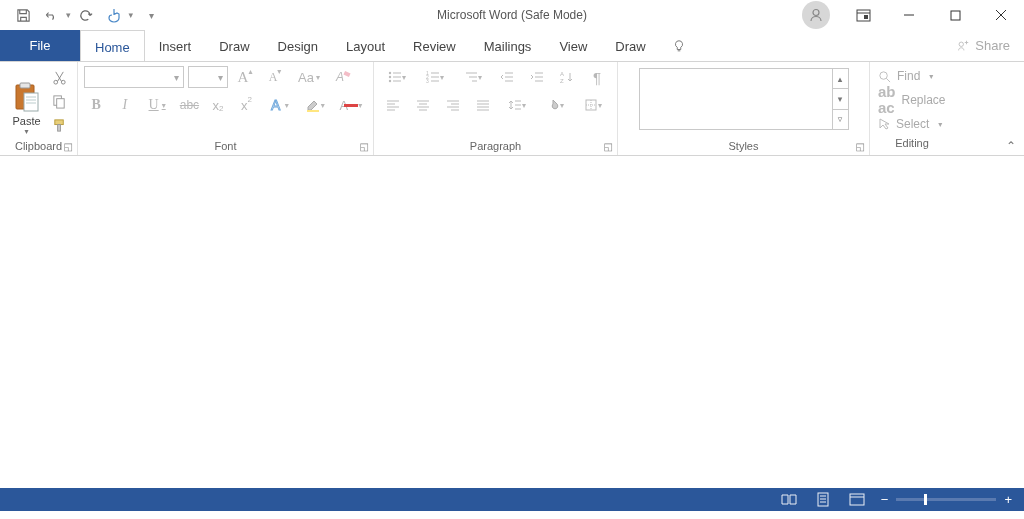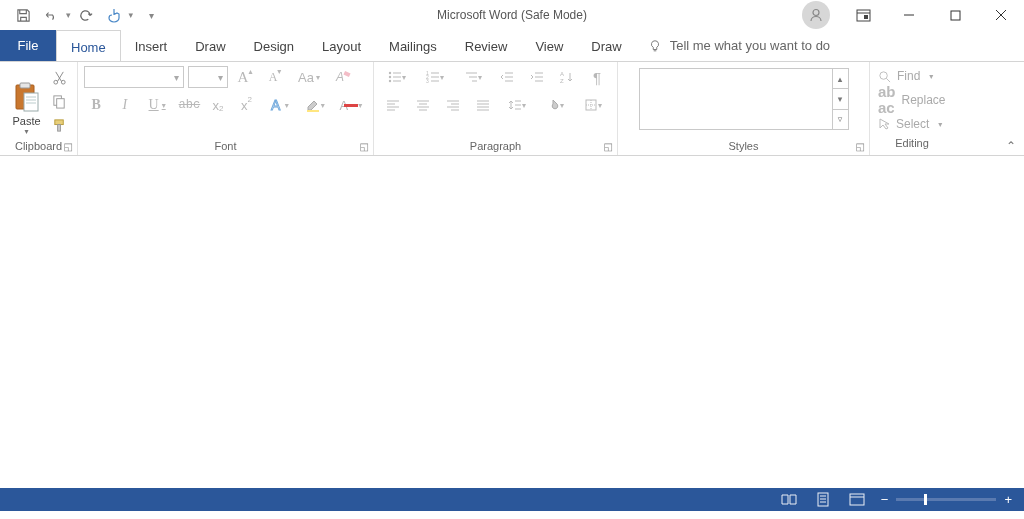--- a/index.html
+++ b/index.html
@@ -5,21 +5,21 @@
   * { box-sizing: border-box; margin: 0; padding: 0; font-family: "Segoe UI", Arial, sans-serif; }
   html, body { width: 1024px; height: 519px; overflow: hidden; background: #fff; }
   .titlebar { height: 30px; background: #fff; display: flex; align-items: center; position: relative; }
   .qat { display: flex; align-items: center; gap: 2px; padding-left: 10px; }
   .qat-btn { width: 26px; height: 26px; display: flex; align-items: center; justify-content: center; color: #666; font-size: 14px; }
   .title-text { position: absolute; left: 50%; transform: translateX(-50%); font-size: 12px; color: #555; }
   .wincontrols { margin-left: auto; display: flex; align-items: center; }
   .avatar { width: 28px; height: 28px; border-radius: 50%; background: #d7d7d7; display: flex; align-items: center; justify-content: center; margin-right: 10px; }
   .wc-btn { width: 46px; height: 30px; display: flex; align-items: center; justify-content: center; color: #333; }
   .ribbon-tabs { height: 32px; display: flex; align-items: stretch; border-bottom: 1px solid #d4d4d4; background: #fff; }
-  .file-tab { background: #2b579a; color: #fff; width: 56px; display: flex; align-items: center; justify-content: center; font-size: 13px; }
+  .file-tab { background: #2b579a; color: #fff; width: 80px; display: flex; align-items: center; justify-content: center; font-size: 13px; }
   .tab { padding: 16px 14px; display: flex; align-items: center; font-size: 13px; color: #444; position: relative; }
   .tab.active { color: #2b579a; }
   .tab.active::after { content: ""; position: absolute; left: 0; right: 0; bottom: -1px; height: 1px; background: #fff; }
   .tab.active-border { border-left: 1px solid #d4d4d4; border-right: 1px solid #d4d4d4; border-top: 1px solid #d4d4d4; }
   .tellme { display: flex; align-items: center; gap: 8px; color: #666; font-size: 13px; padding: 0 12px; }
   .share { margin-left: auto; display: flex; align-items: center; gap: 5px; color: #aaa; font-size: 13px; padding: 0 14px; }
   .ribbon { height: 94px; background: #fff; border-bottom: 1px solid #d4d4d4; display: flex; position: relative; }
   .group { border-right: 1px solid #e3e3e3; display: flex; flex-direction: column; }
   .group-body { flex: 1; display: flex; align-items: flex-start; padding: 4px 6px 0 6px; }
   .group-label { height: 18px; font-size: 11px; color: #666; display: flex; align-items: center; justify-content: center; position: relative; }
@@ -115,29 +115,36 @@
   </div>
 </div>
 
 <div class="ribbon-tabs">
   <div class="file-tab">File</div>
   <div class="tab active active-border">Home</div>
   <div class="tab">Insert</div>
   <div class="tab">Draw</div>
   <div class="tab">Design</div>
   <div class="tab">Layout</div>
+  <div class="tab">Review</div>
   <div class="tab">Mailings</div>
-  <div class="tab">Review</div>
   <div class="tab">View</div>
   <div class="tab">Draw</div>
   <div class="tellme">
     <svg width="14" height="14" viewBox="0 0 16 16">
         <path fill="none" stroke="#777" stroke-width="1.1" d="M8 2a4 4 0 0 1 2 7.5V12H6V9.5A4 4 0 0 1 8 2z M6.5 13.5h3"></path>
       </svg>
-    <span>Tell me what you want to do</span>
+  </div>
+  <div class="share">
+    <svg width="14" height="14" viewBox="0 0 16 16">
+        <circle cx="6" cy="6" r="2.5" fill="none" stroke="#bbb"></circle>
+        <path d="M3 13c0-2 1.5-3 3-3s3 1 3 3" fill="none" stroke="#bbb"></path>
+        <path d="M10 4h4 M12 2v4" stroke="#bbb" fill="none"></path>
+      </svg>
+    <span>Share</span>
   </div>
 </div>
 
 <div class="ribbon">
 
   <div class="group" style="width:78px;">
     <div class="group-body">
       <div class="big-btn">
         <svg width="30" height="34" viewBox="0 0 30 34">
           <rect x="4" y="4" width="18" height="24" rx="1" fill="#c9772e" stroke="#a85f1f"></rect>
@@ -194,21 +201,21 @@
               <svg width="16" height="16" viewBox="0 0 16 16">
                 <text x="1" y="12" font-size="12" font-style="italic" fill="#bbb" font-family="serif">A</text>
                 <rect x="9" y="3" width="6" height="4" fill="#f3bdc7" transform="rotate(25 12 5)"></rect>
               </svg>
             </div>
         </div>
         <div class="row">
           <div class="grey-btn serif" style="font-weight:bold;font-size:14px;">B</div>
           <div class="grey-btn serif" style="font-style:italic;font-size:14px;">I</div>
           <div class="grey-btn dd serif" style="text-decoration:underline;font-size:14px;">U<span style="font-size:8px;margin-left:3px;">▾</span></div>
-          <div class="grey-btn" style="text-decoration:line-through;font-size:12px;font-family:Liberation Mono, monospace;">abc</div>
+          <div class="grey-btn" style="text-decoration:line-through;font-size:12px;">abc</div>
           <div class="grey-btn" style="font-size:13px;">x<span class="sub">2</span></div>
           <div class="grey-btn" style="font-size:13px;">x<span class="sup">2</span></div>
           <div class="grey-btn dd">
               <svg width="16" height="16" viewBox="0 0 16 16">
                 <text x="2" y="13" font-size="14" fill="none" stroke="#6fa8dc" stroke-width="0.9" font-family="serif">A</text>
               </svg>
               <span style="font-size:8px;">▾</span>
             </div>
           <div class="grey-btn dd">
               <svg width="16" height="16" viewBox="0 0 16 16">

